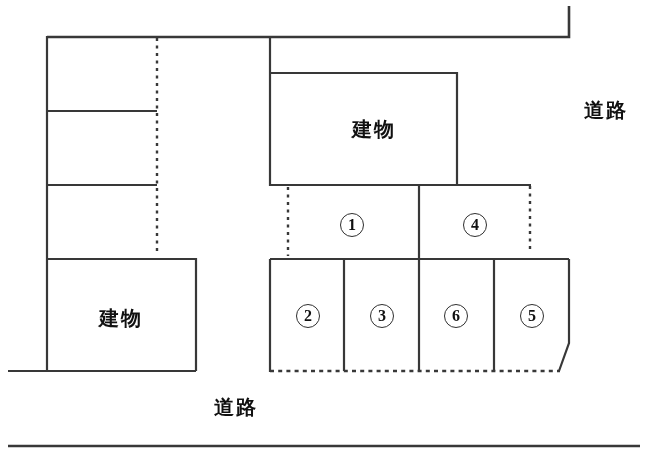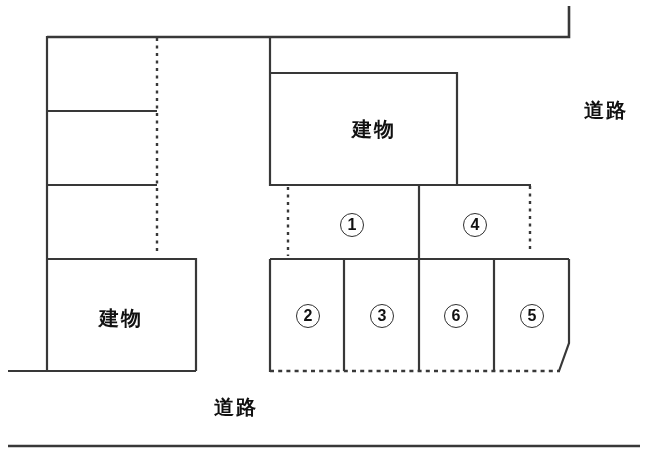--- a/index.html
+++ b/index.html
@@ -7,20 +7,21 @@
     padding: 0;
     background: #ffffff;
     font-family: "Liberation Sans", "DejaVu Sans", sans-serif;
   }
   .frame {
     position: relative;
     width: 640px;
     height: 456px;
     background: var(--bg, #ffffff);
     overflow: hidden;
+    font-family: Liberation Serif, serif;
   }
   .plan-svg {
     position: absolute;
     left: 0;
     top: 0;
   }
   .diagram-label {
     position: absolute;
     font-size: 20px;
     font-weight: bold;

